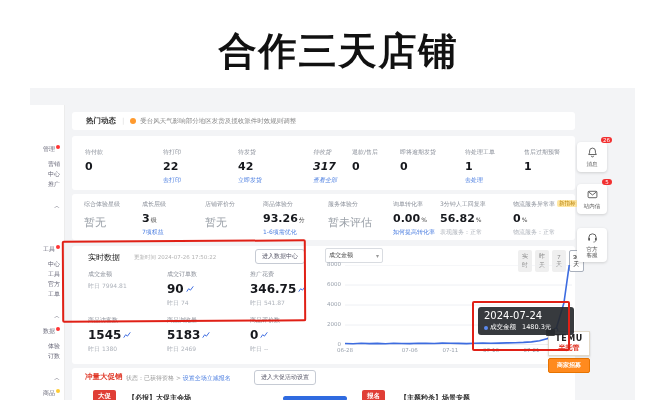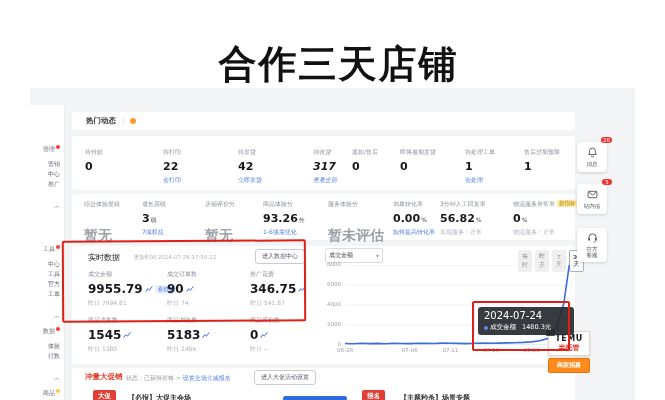--- a/index.html
+++ b/index.html
@@ -1,18 +1,18 @@
 <!DOCTYPE html>
 <html><head>
 <meta charset="utf-8">
 <style>
   html,body{margin:0;padding:0}
   body{width:665px;height:400px;position:relative;background:#fff;
        font-family:"DejaVu Sans","Liberation Sans",sans-serif;color:#333;overflow:hidden}
-  h1.title{position:absolute;left:12px;right:0;top:26px;margin:13px;text-align:center;
+  h1.title{position:absolute;left:12px;right:0;top:26px;margin:0;text-align:center;
            font-size:38px;font-weight:700;color:#111;letter-spacing:2px}
   
   .shot{position:absolute;left:30px;top:88px;width:605px;height:312px;background:#f3f4f6;
         overflow:hidden;font-size:7px}
   
   .bn{position:absolute;left:0;top:0;width:605px;height:17px;background:#fff;border-bottom:1px solid #f0f0f0}
   .bn .logo{position:absolute;left:152px;top:1px;width:13px;height:13px;border-radius:50%;background:#e02020}
   .bn .logo:after{content:"";position:absolute;left:3px;top:5px;width:7px;height:4px;border-radius:0 0 6px 6px;background:#fff}
   .bn .t1{position:absolute;left:171px;top:0;font-size:9px;font-weight:700;color:#e02020;white-space:nowrap}
   .bn .t2{position:absolute;left:250px;top:2px;font-size:7.5px;font-weight:700;color:#8c3b3b;white-space:nowrap}
@@ -33,21 +33,21 @@
   .notice .nb{font-size:7.5px;font-weight:700;color:#333}
   .notice .sep{color:#ddd;margin:0 6px}
   .notice .adot{width:6px;height:6px;border-radius:50%;background:#ff9a2e;margin-right:4px}
   .notice .ntx{font-size:6.5px;color:#888}
   
   .col{position:absolute;top:12px;white-space:nowrap}
   .s2 .col{top:6px}
   .lb{font-size:6px;color:#8a8f99}
   .val{font-size:11px;font-weight:700;color:#16181d;margin-top:3px}
   .val .unit{font-size:6px;font-weight:400;margin-left:1px;color:#444}
-  .val.muted{font-size:14px;color:#9aa0a8;font-weight:700;margin-top:18px}
+  .val.muted{font-size:11px;color:#9aa0a8;font-weight:400;margin-top:6px}
   .lnk{font-size:6px;color:#4a7de0;margin-top:3px;cursor:pointer}
   .sub{font-size:6px;color:#aeb3bb;margin-top:3px}
   .ytag{display:inline-block;background:#ffe7a3;color:#b57d00;font-size:5.5px;padding:0 2px;
         border-radius:2px;margin-left:2px;vertical-align:top}
   
   .rt-t{position:absolute;left:16px;top:6px;font-size:8px;font-weight:400;color:#222}
   .rt-u{position:absolute;left:62px;top:8px;font-size:5.5px;color:#b3b3b3;white-space:nowrap}
   .obtn{border:1px solid #c6cbd4;border-radius:3px;font-size:6px;color:#556;
         padding:2px 6px;background:#fff;cursor:pointer;white-space:nowrap}
   .rt-b{position:absolute;left:183px;top:3px}
@@ -127,20 +127,21 @@
       <div class="it" style="top: 247px;">订数</div>
       <div class="it" style="top: 269px;">︿</div>
       <div class="it" style="top: 284px;">商品<span class="dot dyel"></span></div>
     </aside>
 
   <div class="card notice">
     <div class="row">
       <span class="nb">热门动态</span>
       <span class="sep">|</span>
       <span class="adot"></span>
+      <span class="ntx">受台风天气影响部分地区发货及揽收派件时效规则调整</span>
     </div>
   </div>
 
   <div class="card s1" id="s1">
       <div class="col" style="left: 13px;">
         <div class="lb">待付款</div>
         <div class="val">0</div>
       </div>
       <div class="col" style="left: 91px;">
         <div class="lb">待打印</div>
@@ -251,27 +252,20 @@
         <div class="xl" style="left: 261px;">06-28</div>
         <div class="xl" style="left: 325.857px;">07-06</div>
         <div class="xl" style="left: 366.393px;">07-11</div>
         <div class="xl" style="left: 406.929px;">07-16</div>
         <div class="xl" style="left: 447.464px;">07-21</div>
         <div class="xl" style="left: 488px;">07-26</div>
       </div>
     <div id="m1">
         <div class="m" style="left: 16px; top: 24px;">
           <div class="lb">成交金额</div>
-          <div class="val">
-            <span>9955.79</span>
-            <svg viewBox="0 0 9 9" width="8" height="8">
-              <path d="M.8 7.5L3 4.2l2 1.6L8.2 1.5" fill="none" stroke="#3d6ce0" stroke-width="1.1"></path>
-            </svg>
-            <span class="pill">看趋势</span>
-          </div>
           <div class="sub">昨日 7994.81</div>
         </div>
         <div class="m" style="left: 95px; top: 24px;">
           <div class="lb">成交订单数</div>
           <div class="val">
             <span>90</span>
             <svg viewBox="0 0 9 9" width="8" height="8">
               <path d="M.8 7.5L3 4.2l2 1.6L8.2 1.5" fill="none" stroke="#3d6ce0" stroke-width="1.1"></path>
             </svg>
           </div>

